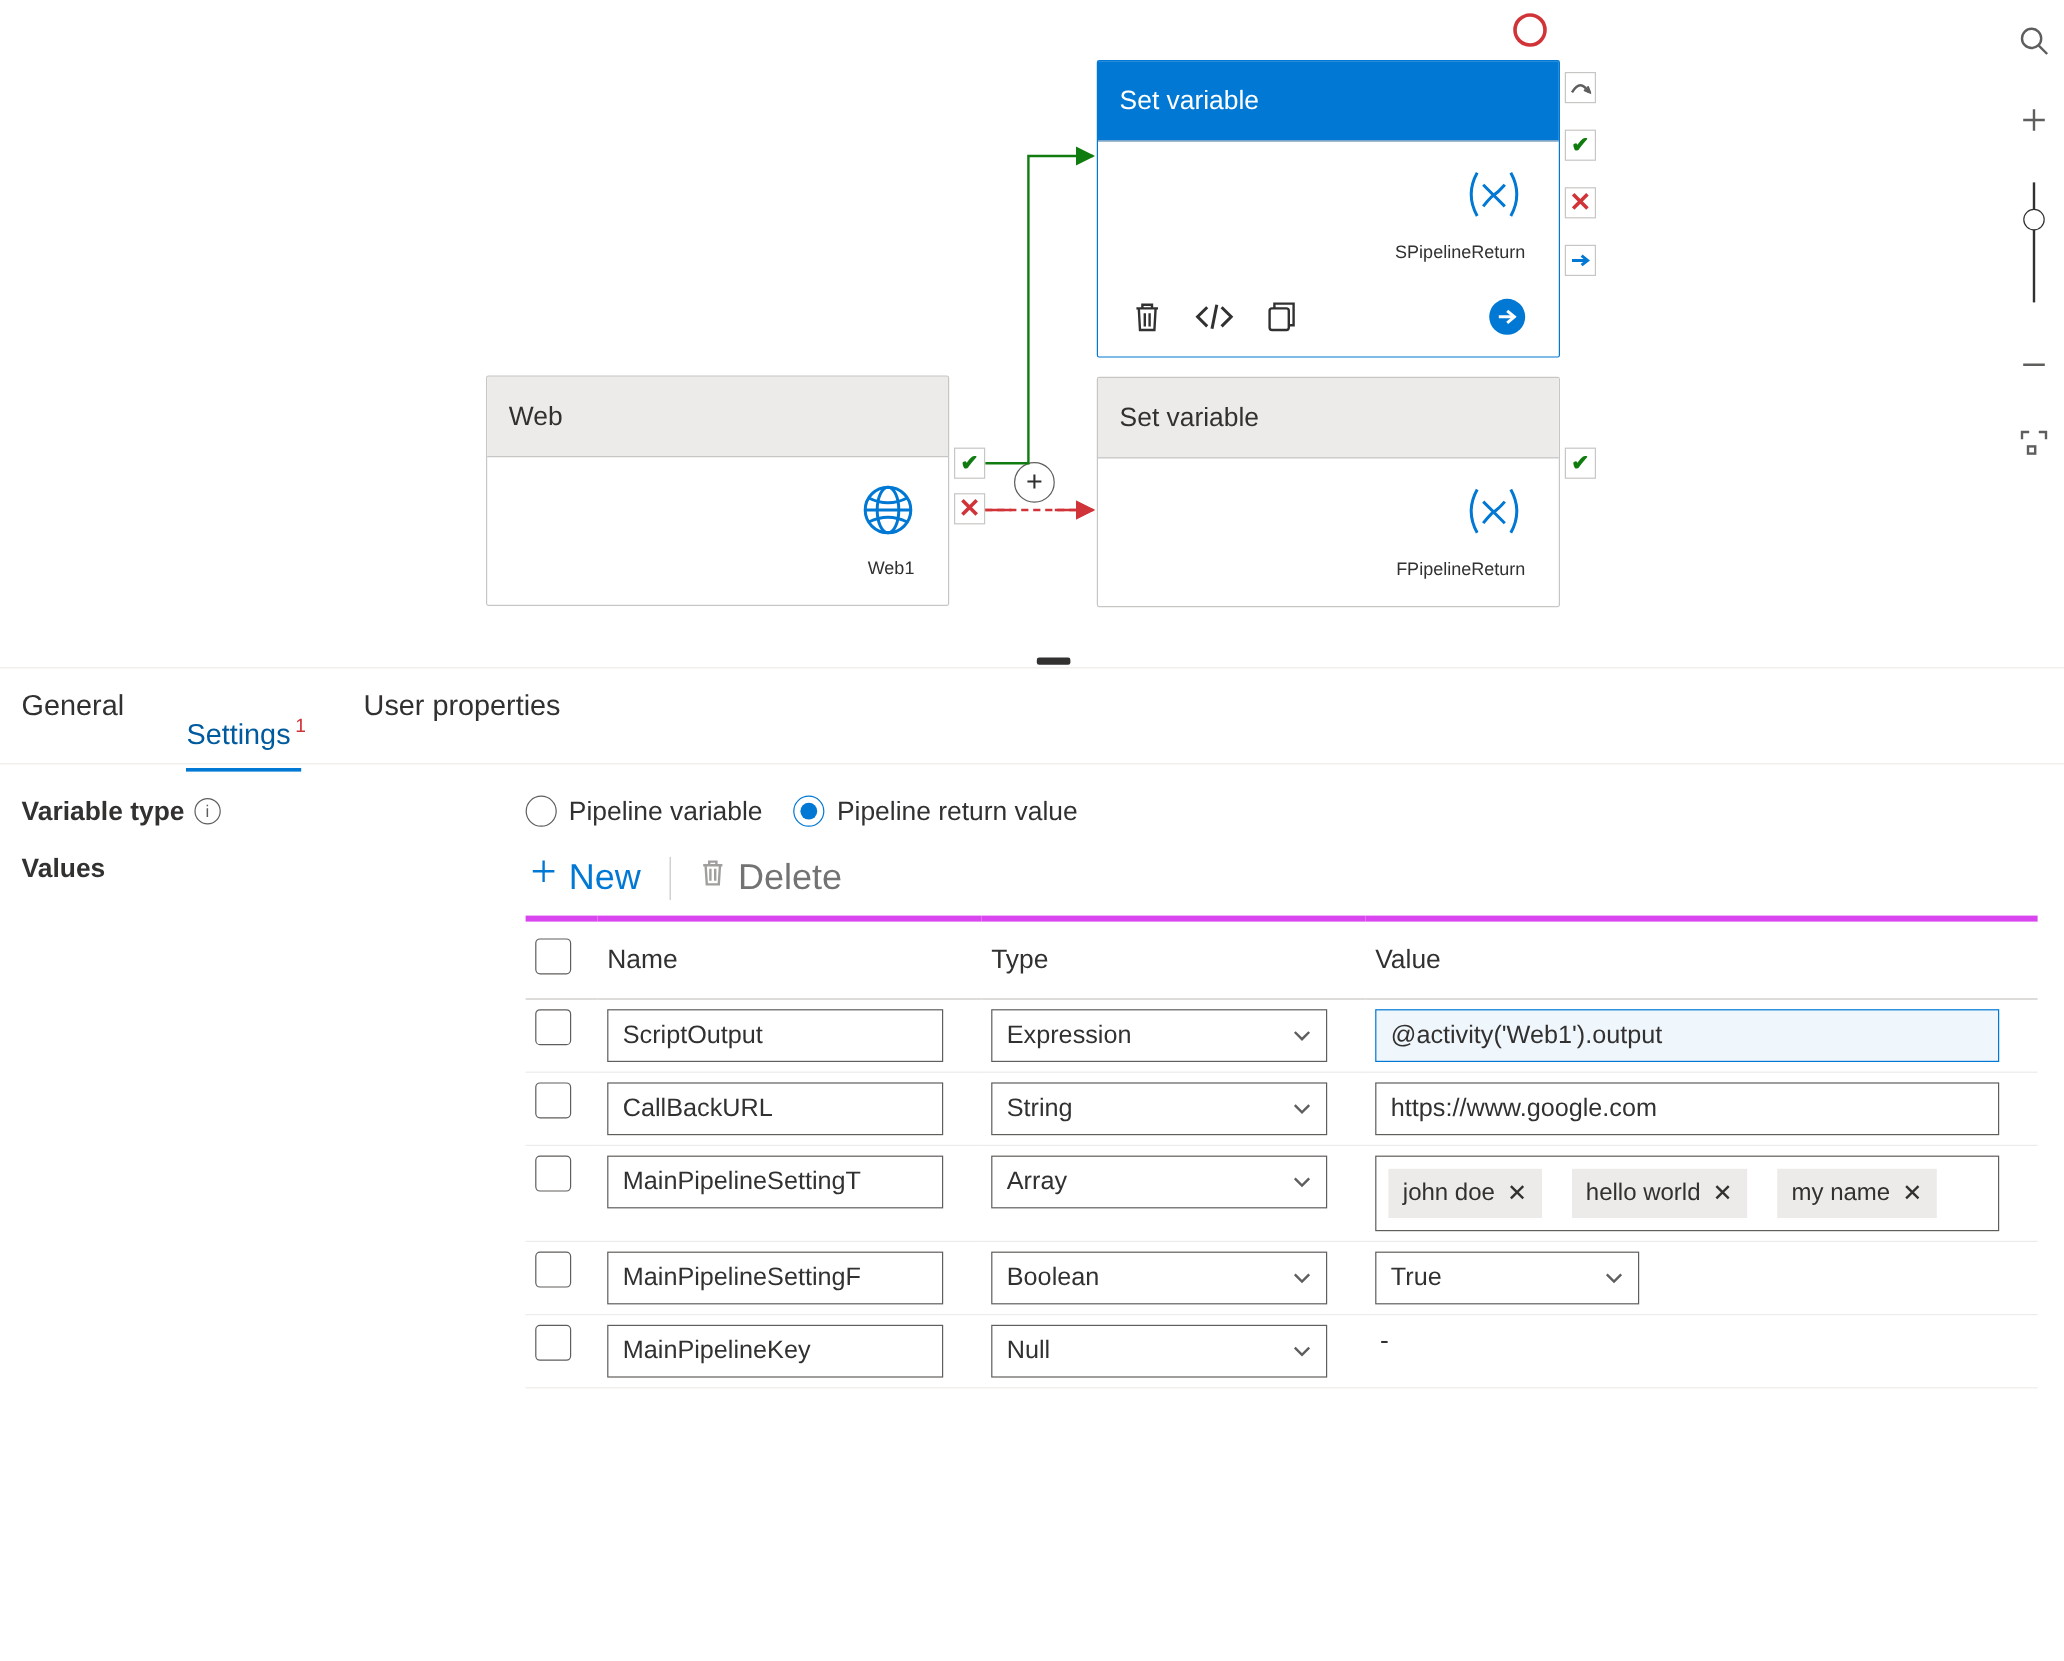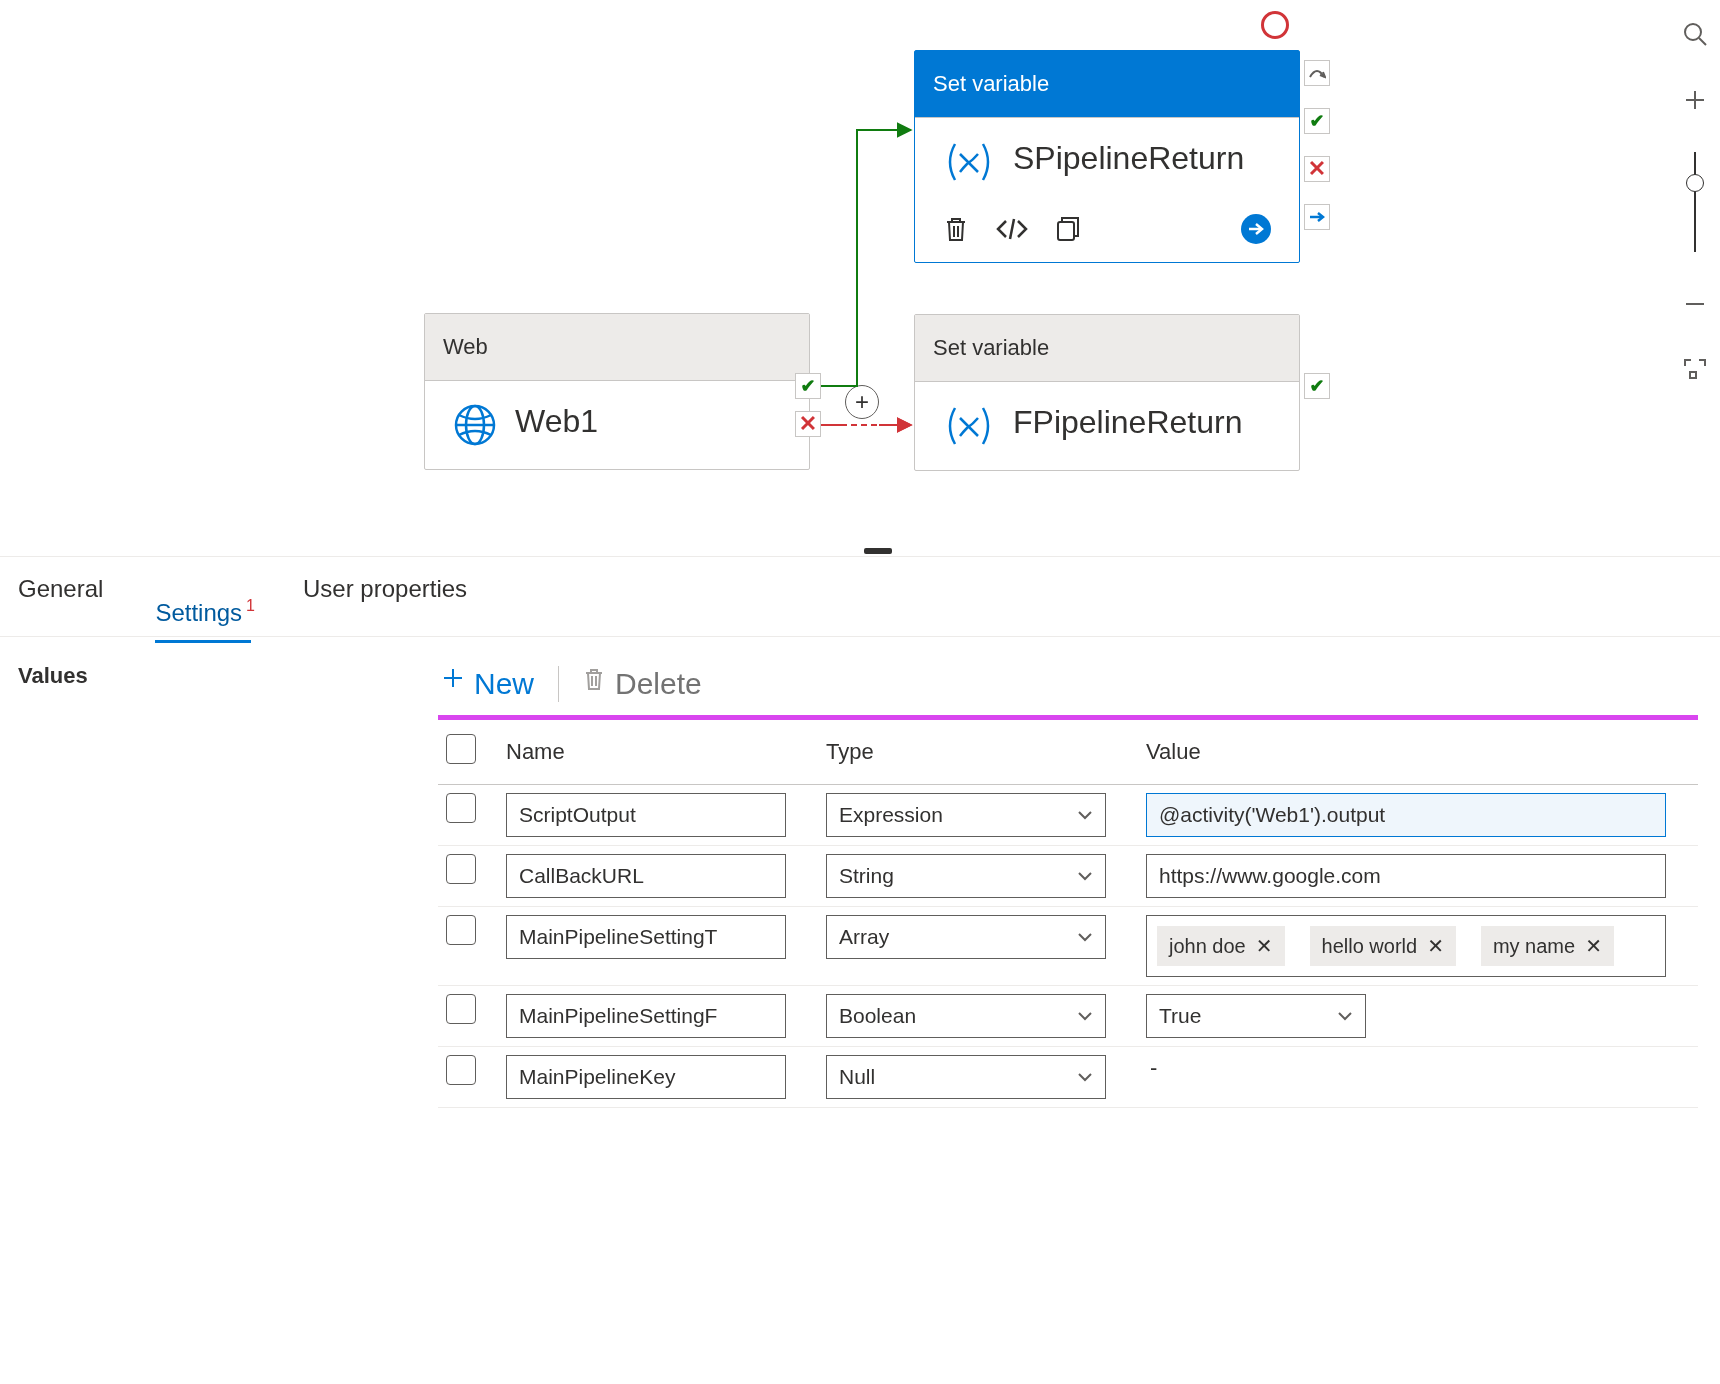--- a/index.html
+++ b/index.html
@@ -9,21 +9,21 @@
 
 .canvas { position: absolute; left: 0; top: 0; right: 0; height: 556px; }
 
 .activity {
   position: absolute; background: #fff; border: 1px solid #c8c6c4; border-radius: 2px;
   width: 386px;
 }
 .activity-header {
   background: #edebe9; padding: 20px 18px; font-size: 22px; color: #323130; border-bottom: 1px solid #c8c6c4;
 }
-.activity-body { display: flex; align-items: flex-start; gap: 18px; padding: 22px 28px; font-size: 32px; }
+.activity-body { display: flex; align-items: flex-end; gap: 18px; padding: 22px 28px; font-size: 15px; flex-direction: column; }
 .activity-toolbar { display: flex; align-items: center; gap: 26px; padding: 8px 28px 18px; }
 .activity-toolbar .go { margin-left: auto; }
 .go-circle { width: 30px; height: 30px; border-radius: 50%; background:#0078d4; display:flex; align-items:center; justify-content:center; }
 
 .sel-header { background:#0078d4; color:#fff; }
 .activity.selected { border: 1px solid #0078d4; }
 .red-ring { position:absolute; width:28px; height:28px; border:3px solid #d13438; border-radius:50%; background:#fff; }
 
 .status-dot { position:absolute; width:26px; height:26px; border:1px solid #c8c6c4; background:#fff; display:flex; align-items:center; justify-content:center; font-weight:700; font-size:18px; line-height:1; }
 .s-green { color:#107c10; }
@@ -84,21 +84,21 @@
 .rtoolbar .item { width:36px; height:36px; display:flex; align-items:center; justify-content:center; cursor:pointer;}
 .zoom-track { width:2px; height:100px; background:#323130; position:relative; margin:4px 0;}
 .zoom-handle { position:absolute; left:-8px; top:22px; width:18px; height:18px; border:1px solid #323130; border-radius:50%; background:#fff;}
 
 </style>
 </head>
 <body>
 
 <div class="canvas">
 
-  <div class="activity" style="left:424px; top:313px;">
+  <div class="activity" style="left:405px; top:313px;">
     <div class="activity-header">Web</div>
     <div class="activity-body">
       <span>
         <svg width="44" height="44" viewBox="0 0 44 44">
             <circle cx="22" cy="22" r="19" fill="none" stroke="#0078d4" stroke-width="2.5"></circle>
             <ellipse cx="22" cy="22" rx="9" ry="19" fill="none" stroke="#0078d4" stroke-width="2.5"></ellipse>
             <line x1="3" y1="22" x2="41" y2="22" stroke="#0078d4" stroke-width="2.5"></line>
             <path d="M6 12 Q22 20 38 12" fill="none" stroke="#0078d4" stroke-width="2.5"></path>
             <path d="M6 32 Q22 24 38 32" fill="none" stroke="#0078d4" stroke-width="2.5"></path>
           </svg>
@@ -210,20 +210,36 @@
 
 <div class="panel">
   <div class="tabs">
     <div class="tab">General</div>
     <div class="tab active"><span>Settings</span><span class="badge-sup">1</span></div>
     <div class="tab">User properties</div>
   </div>
 
   <div class="form">
 
+    <div class="row">
+      <div class="label">
+        <strong>Variable type</strong>
+        <span class="info-i">i</span>
+      </div>
+      <div class="radio-group">
+        <div class="radio-wrap">
+          <span class="radio"></span>
+          <span class="radio-label">Pipeline variable</span>
+        </div>
+        <div class="radio-wrap">
+          <span class="radio checked"></span>
+          <span class="radio-label">Pipeline return value</span>
+        </div>
+      </div>
+    </div>
 
     <div class="row" style="align-items:flex-start;">
       <div class="label">
           <strong>Values</strong>
         </div>
       <div>
         <div class="action-bar">
           <div class="action-btn">
             <svg width="22" height="22" viewBox="0 0 22 22" stroke="#0078d4" stroke-width="2">
                 <line x1="11" y1="2" x2="11" y2="20"></line>

